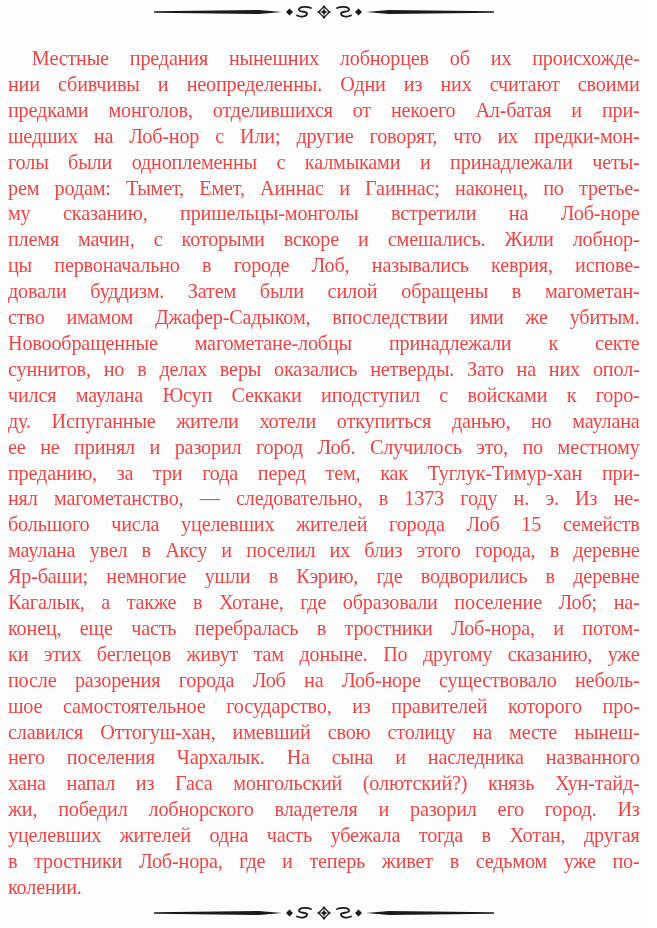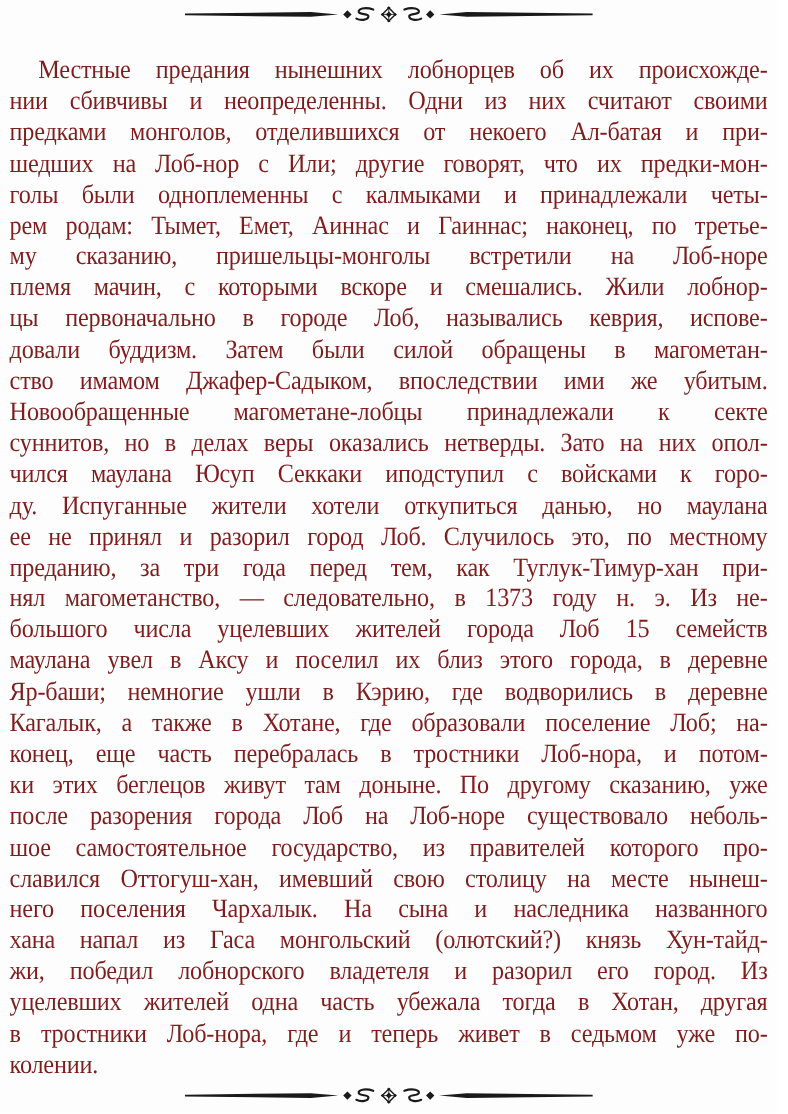--- a/index.html
+++ b/index.html
@@ -7,21 +7,21 @@
     padding: 0;
     background: #ffffff;
   }
   .page {
     position: relative;
     width: 648px;
     height: 928px;
     background: #fdfdfd;
     overflow: hidden;
     font-family: "Liberation Serif", "DejaVu Serif", serif;
-    color: #7f1d1d;
+    color: #ef4444;
   }
   .ornament {
     position: absolute;
     left: 0;
     width: 100%;
     display: flex;
     justify-content: center;
   }
   .ornament.top    { top: 5px; }
   .ornament.bottom { top: 906px; }

